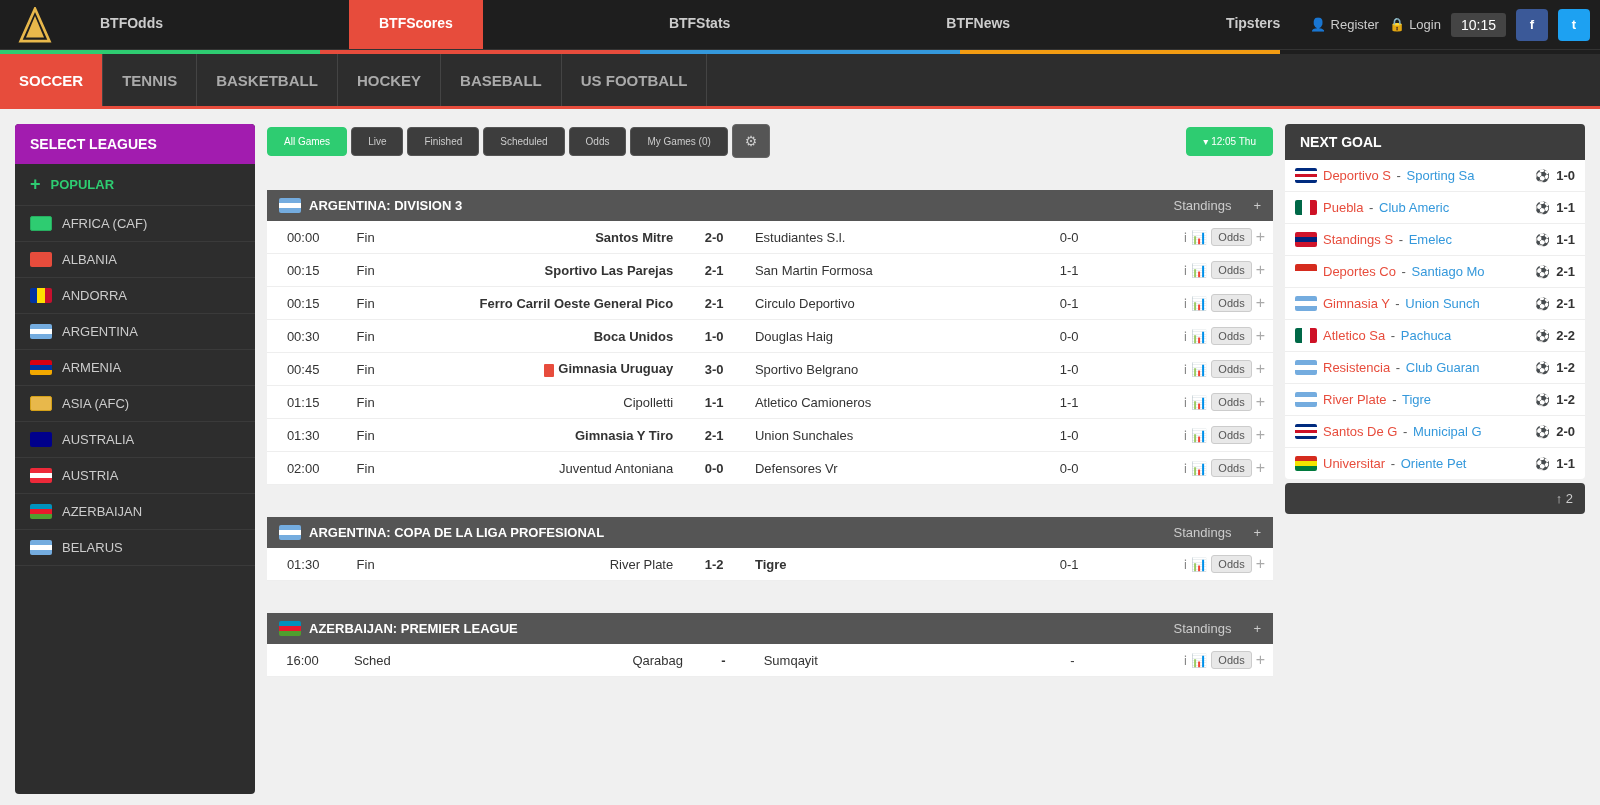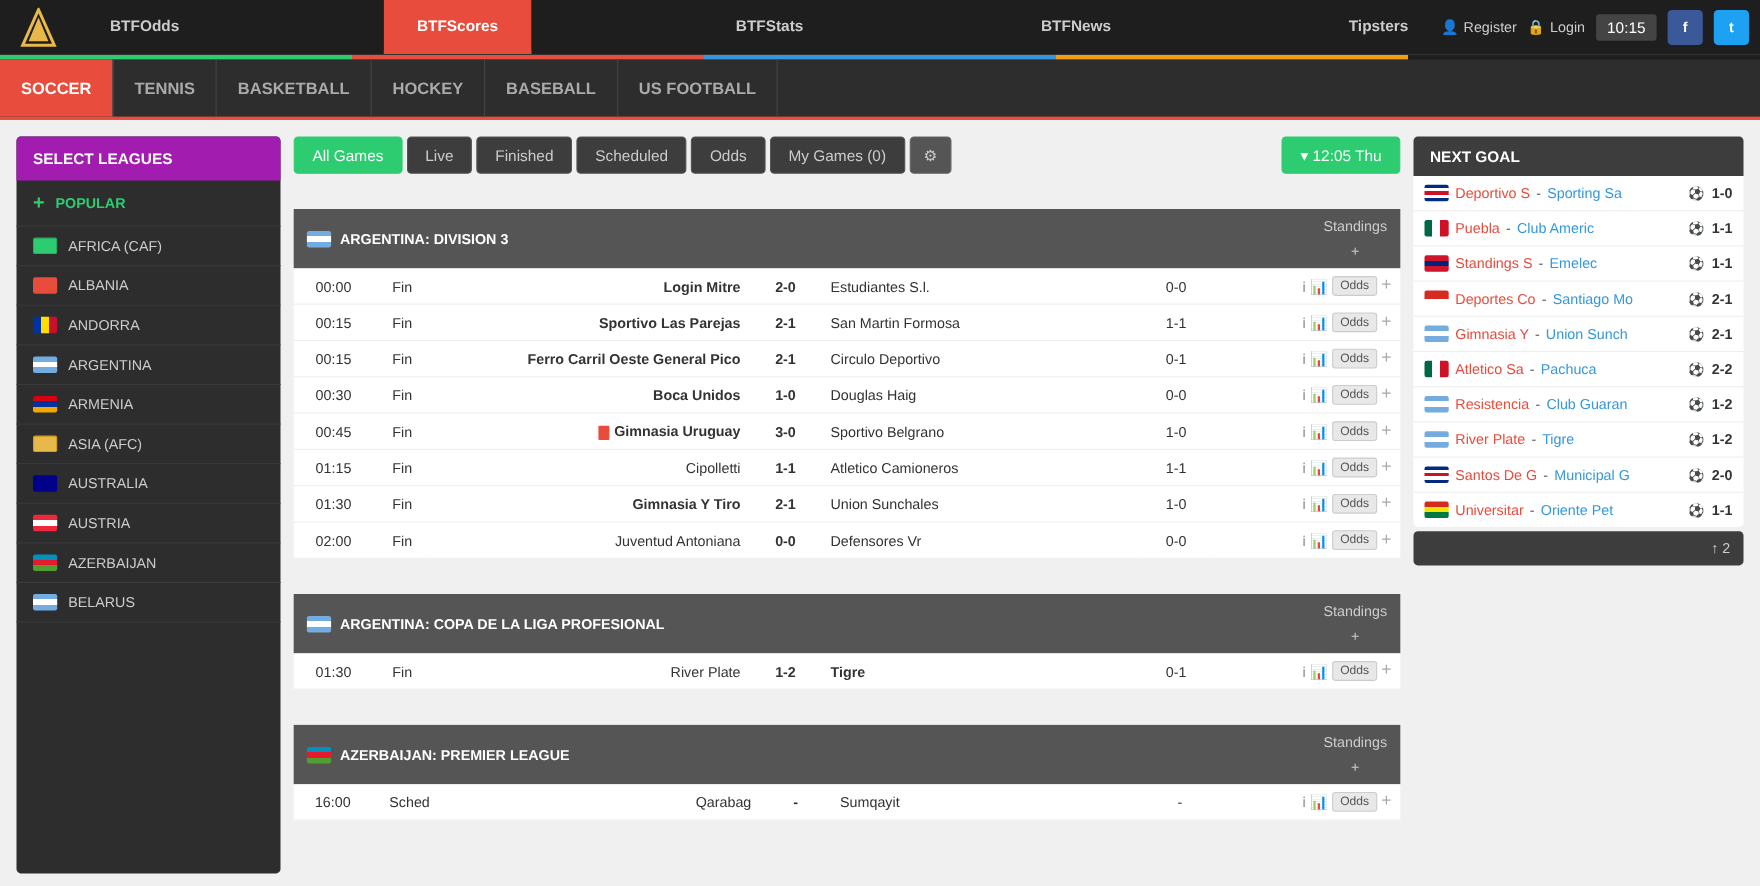--- a/index.html
+++ b/index.html
@@ -33,29 +33,29 @@
     .sidebar-title { background: #a21caf; color: #fff; padding: 12px 15px; font-weight: bold; font-size: 14px; border-radius: 4px 4px 0 0; }
     .sidebar-item { display: flex; align-items: center; gap: 10px; padding: 10px 15px; color: #ccc; cursor: pointer; border-bottom: 1px solid #3a3a3a; font-size: 13px; }
     .sidebar-item.popular { color: #2ecc71; font-weight: bold; }
     .flag { width: 22px; height: 15px; display: inline-block; border-radius: 2px; flex-shrink: 0; }
 
     
     .center-content { flex: 1; }
 
     
     .filter-bar { display: flex; align-items: center; gap: 4px; margin-bottom: 10px; flex-wrap: wrap; }
-    .filter-btn { padding: 8px 16px; border-radius: 4px; cursor: pointer; font-size: 14px; border: 1px solid #555; background: #3d3d3d; color: #ccc; }
+    .filter-btn { padding: 8px 16px; border-radius: 4px; cursor: pointer; font-size: 10px; border: 1px solid #555; background: #3d3d3d; color: #ccc; }
     .filter-btn.active { background: #2ecc71; color: #fff; border-color: #2ecc71; }
     .filter-btn.filter-time { background: #2ecc71; color: #fff; border-color: #2ecc71; margin-left: auto; }
     .gear-btn { padding: 8px 12px; background: #555; border-radius: 4px; cursor: pointer; color: #ccc; font-size: 14px; border: 1px solid #666; }
 
     
     .league-header { background: #555; color: #fff; padding: 8px 12px; display: flex; align-items: center; justify-content: space-between; margin-bottom: 0; }
     .league-header-left { display: flex; align-items: center; gap: 8px; font-weight: bold; font-size: 13px; }
-    .league-header-right { display: flex; align-items: center; gap: 8px; color: #ccc; font-size: 13px; cursor: pointer; flex-direction: column; }
+    .league-header-right { display: flex; align-items: center; gap: 22px; color: #ccc; font-size: 13px; cursor: pointer; }
 
     
     .matches-table { width: 100%; background: #fff; border-collapse: collapse; margin-bottom: 8px; }
     .matches-table tr { border-bottom: 1px solid #eee; }
     .matches-table td { padding: 7px 8px; vertical-align: middle; font-size: 13px; color: #333; }
     .time-col { color: #555; width: 55px; text-align: center; }
     .status-col { color: #888; width: 40px; text-align: center; }
     .home-col { text-align: right; width: 220px; font-weight: bold; }
     .score-col { text-align: center; width: 50px; font-weight: bold; color: #333; }
     .away-col { text-align: left; width: 220px; }
@@ -225,21 +225,21 @@
         <div class="league-header-right">
           <span>Standings</span>
           <span>+</span>
         </div>
       </div>
       <table class="matches-table">
         <tbody>
             <tr>
           <td class="time-col">00:00</td>
           <td class="status-col">Fin</td>
-          <td class="home-col"><strong>Login Mitre</strong></td>
+          <td class="home-col"><strong>Santos Mitre</strong></td>
           <td class="score-col">2-0</td>
           <td class="away-col">Estudiantes S.l.</td>
           <td class="halftime-col">0-0</td>
           <td class="actions-col">
             <div class="action-icons">
               <span class="action-icon">ℹ</span>
               <span class="action-icon">📊</span>
               <span class="odds-btn">Odds</span>
               <span class="plus-btn">+</span>
             </div>

